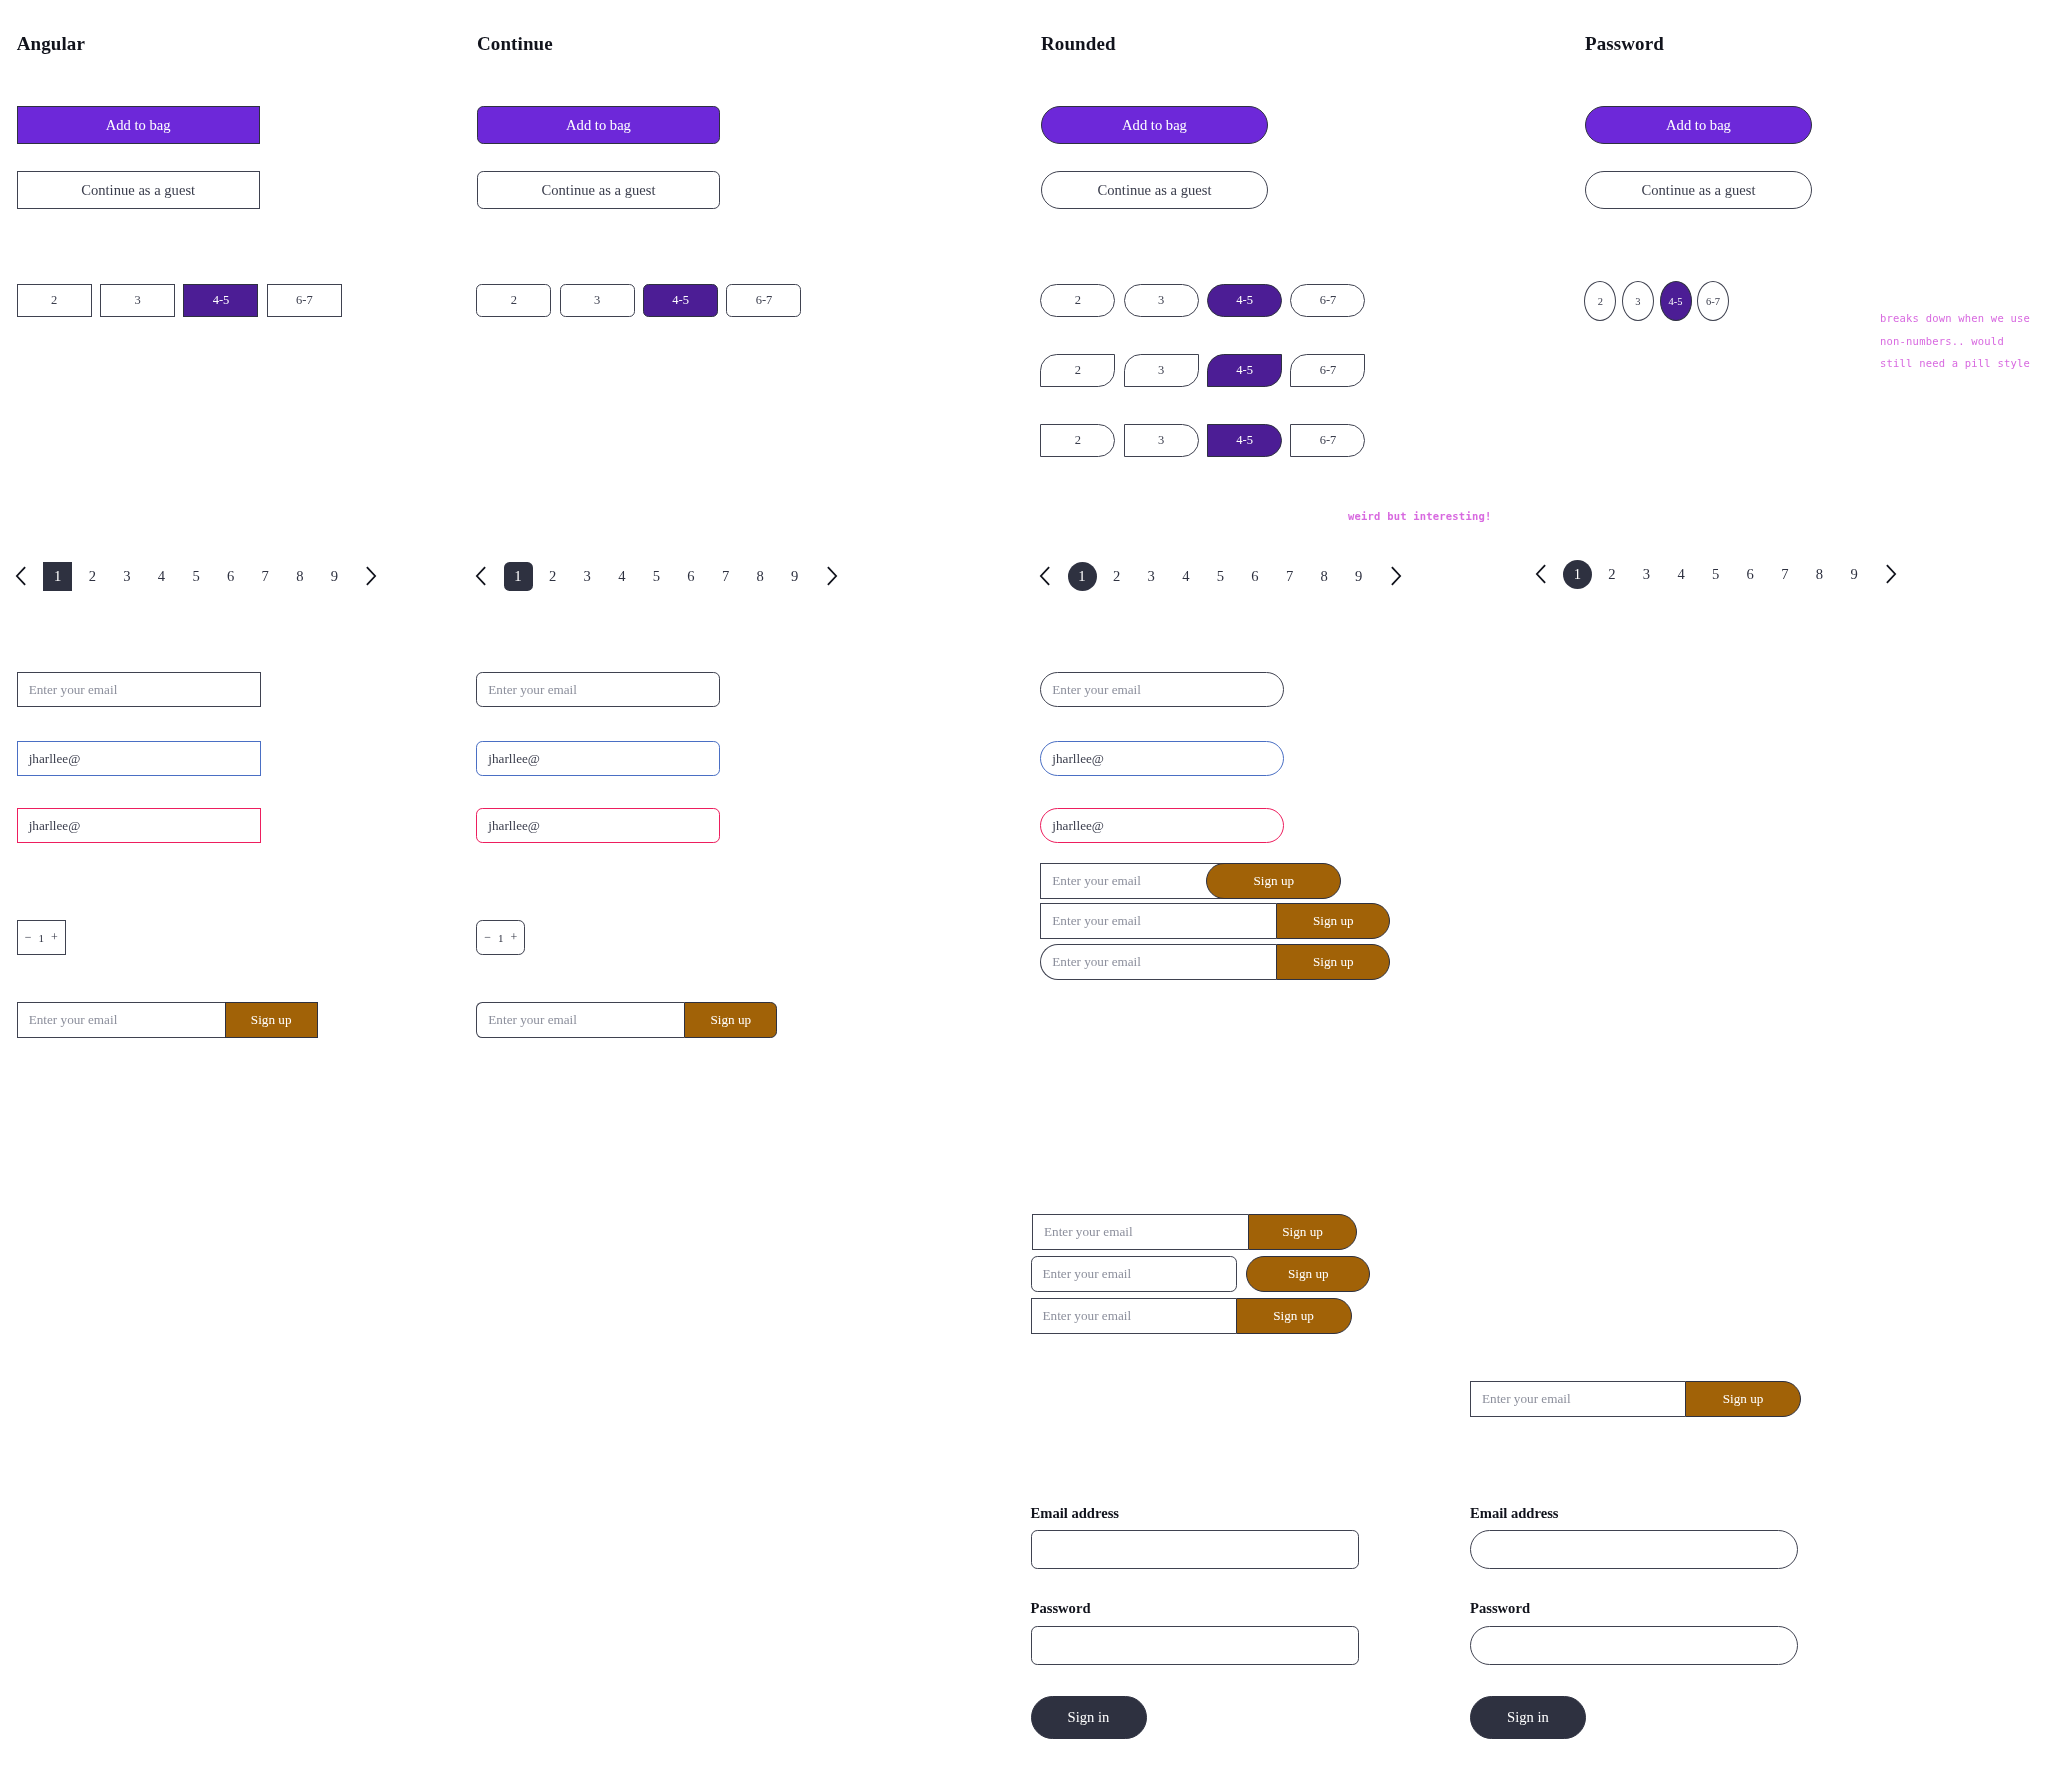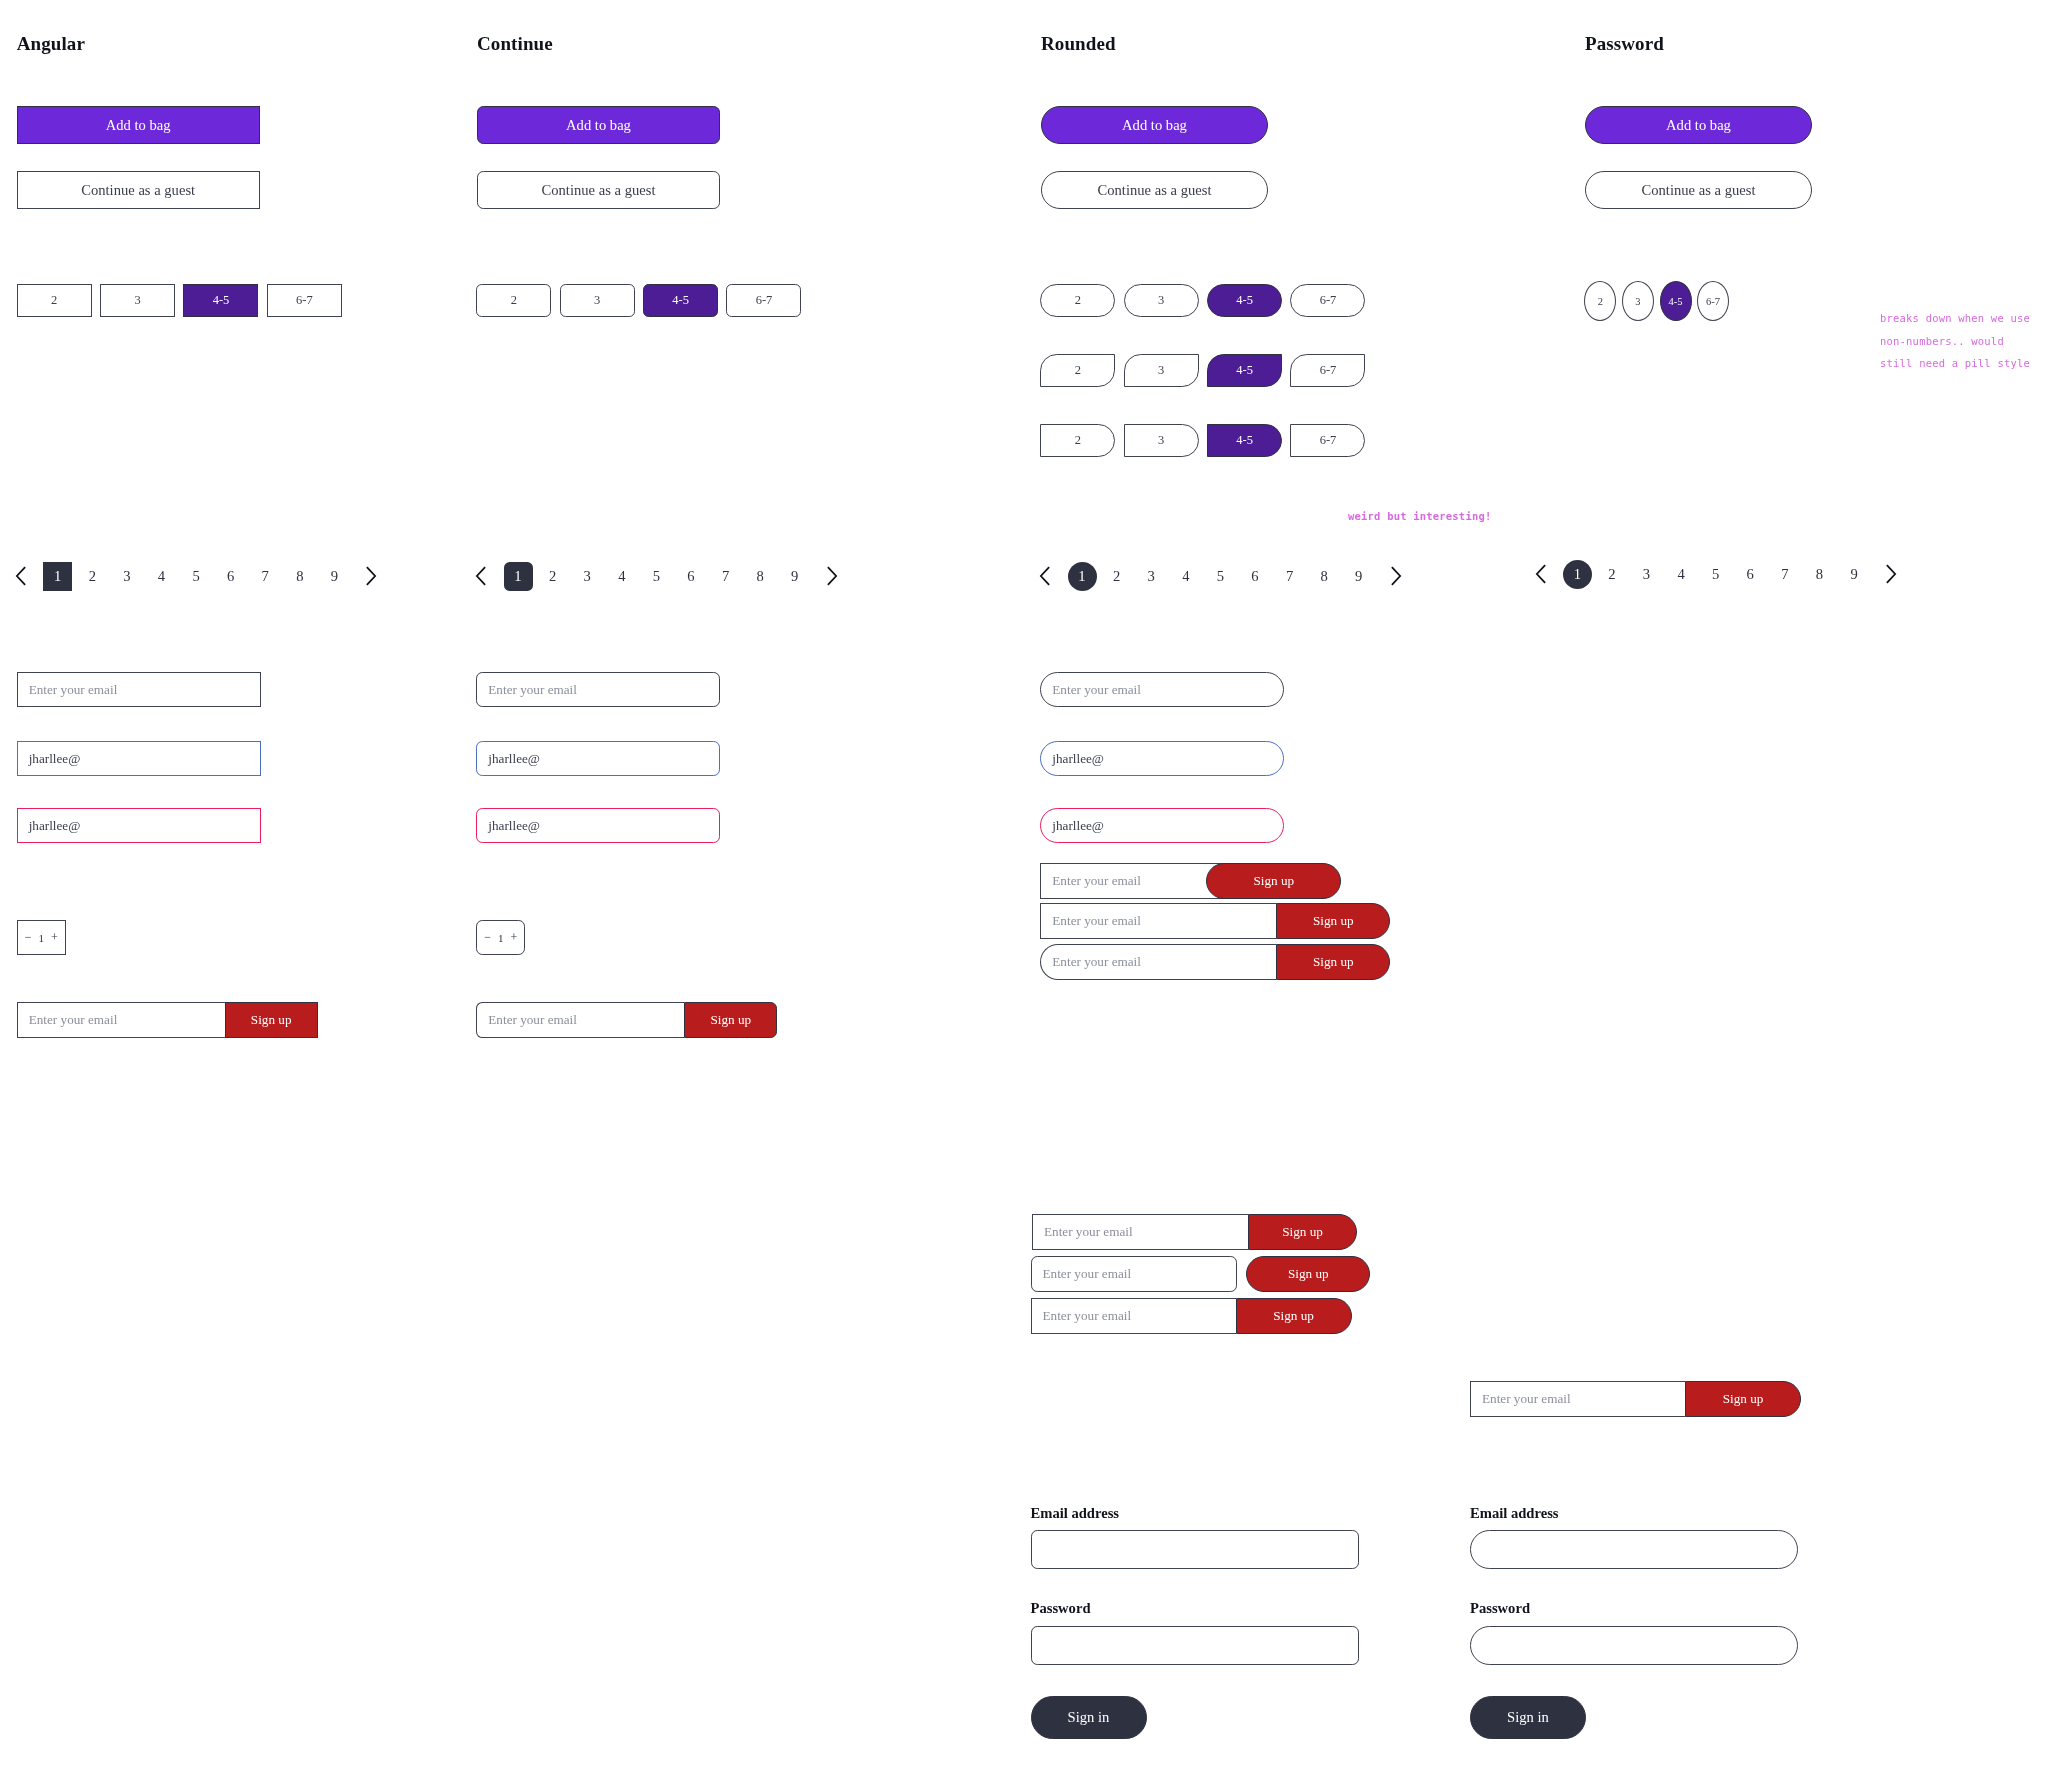--- a/index.html
+++ b/index.html
@@ -106,21 +106,21 @@
 
   
   .combo { position: absolute; display: flex; align-items: center; }
   .combo .ci {
     height: 36px; display: flex; align-items: center; padding: 0 11px;
     font-size: 13.2px; color: #8c8f9c; background: #fff;
     border: 0.7px solid #3f4250; cursor: text;
   }
   .combo .cb {
     height: 36px; display: flex; align-items: center; justify-content: center;
-    font-size: 13.2px; color: #fff; background: #b91c1c;
+    font-size: 13.2px; color: #fff; background: #a16207;
     border: 0.7px solid #2e3140; cursor: pointer; white-space: nowrap;
   }
 
   
   .form { position: absolute; width: 328px; }
   .form .lbl {
     font-size: 14.6px; font-weight: 700; color: #11131c; margin-bottom: 8.4px;
   }
   .form .box {
     width: 328px; height: 39px; border: 0.7px solid #3f4250;

